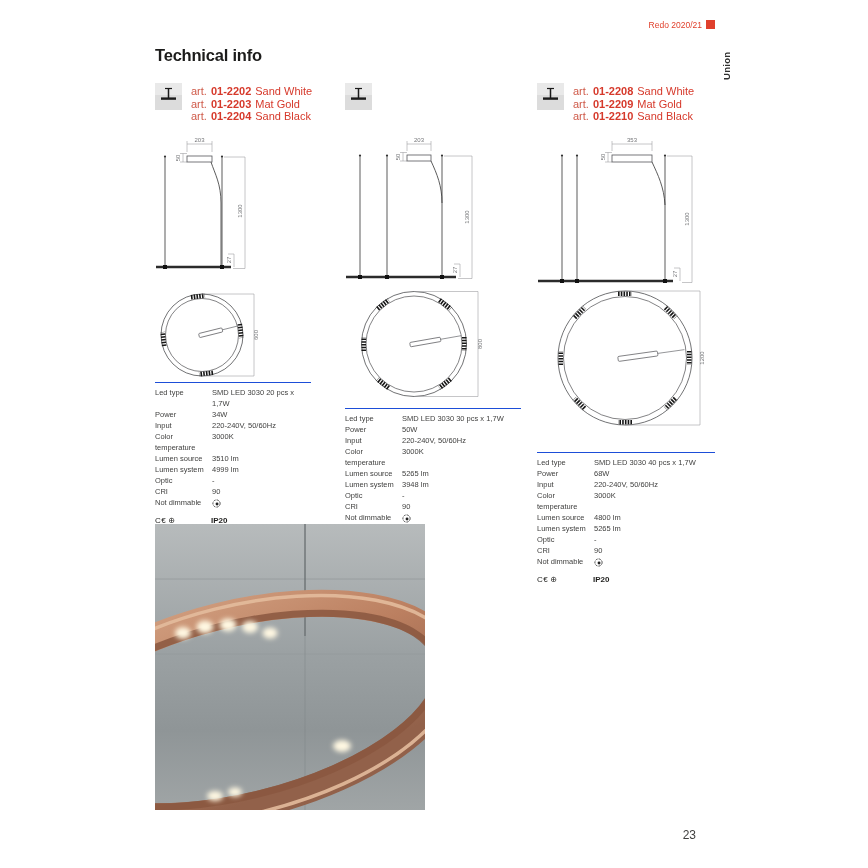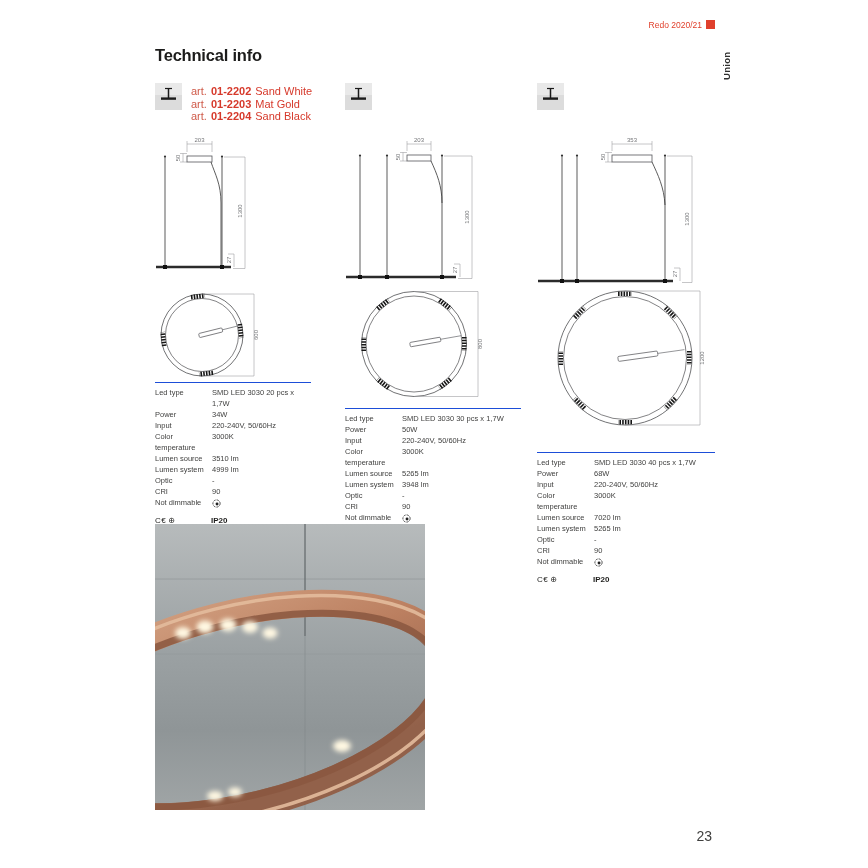--- a/index.html
+++ b/index.html
@@ -4,21 +4,21 @@
 <style>
   html,body{margin:0;padding:0;background:#ffffff;}
   body{width:868px;height:868px;position:relative;font-family:"Liberation Sans",sans-serif;color:#3c3c3b;overflow:hidden;}
   .abs{position:absolute;}
 
   
   .brand{position:absolute;top:20px;right:166px;font-size:8.5px;color:#e0402c;margin-left:40px;}
   .brand-square{position:absolute;left:706px;top:20px;width:9px;height:9px;background:#e0402c;}
   .union{position:absolute;left:721px;top:36px;height:44px;writing-mode:vertical-rl;transform:rotate(180deg);font-size:9.5px;font-weight:700;color:#2f2f2e;letter-spacing:.3px;}
   .page-title{position:absolute;left:155px;top:46px;font-size:16.5px;font-weight:700;color:#1c1c1b;letter-spacing:-.2px;}
-  .page-num{position:absolute;top:828px;right:156px;font-size:14px;color:#3f3f3e;}
+  .page-num{position:absolute;top:828px;right:172px;font-size:12px;color:#3f3f3e;}
 
   
   .variants{position:absolute;display:flex;gap:9px;}
   .mount-icon{width:27px;height:27px;flex:0 0 auto;}
   .variant-rows{padding-top:2px;}
   .variant-row{font-size:11px;line-height:12.5px;white-space:nowrap;}
   .v-prefix{color:#cf5a49;margin-right:4px;}
   .v-code{color:#d6392b;font-weight:700;margin-right:4px;}
   .v-finish{color:#d6392b;}
 
@@ -81,20 +81,25 @@
 
 <div class="variants" style="left:537px;top:83px;">
   <div class="mount-icon">
     <svg width="27" height="27" viewBox="0 0 27 27">
       <rect width="27" height="27" fill="#dcdcdc"></rect>
         <rect width="27" height="12" fill="#e9e9e9"></rect>
       <line x1="10" y1="5.5" x2="17" y2="5.5" stroke="#1a1a1a" stroke-width="1.2"></line>
       <line x1="13.5" y1="5.5" x2="13.5" y2="15" stroke="#1a1a1a" stroke-width="1.5"></line>
       <line x1="6" y1="15.6" x2="21" y2="15.6" stroke="#1a1a1a" stroke-width="2.4"></line>
     </svg>
+  </div>
+  <div class="variant-rows">
+    <div class="variant-row"><span class="v-prefix">art.</span><span class="v-code">01-2208</span><span class="v-finish">Sand White</span></div>
+    <div class="variant-row"><span class="v-prefix">art.</span><span class="v-code">01-2209</span><span class="v-finish">Mat Gold</span></div>
+    <div class="variant-row"><span class="v-prefix">art.</span><span class="v-code">01-2210</span><span class="v-finish">Sand Black</span></div>
   </div>
 </div>
 
 <svg class="abs" style="left:150px;top:131px;" width="150" height="148" viewBox="0 0 150 148">
   <line class="ext" x1="37" y1="10" x2="37" y2="21"></line>
     <line class="ext" x1="62" y1="10" x2="62" y2="21"></line>
   <line class="ext" x1="37" y1="13" x2="62" y2="13"></line>
   <text class="dt" x="49.5" y="10.5" text-anchor="middle">203</text>
   <line class="ext" x1="30" y1="22.5" x2="37" y2="22.5"></line>
     <line class="ext" x1="30" y1="31" x2="37" y2="31"></line>
@@ -377,21 +382,21 @@
   <div class="spec-row">
       <span class="spec-label">Input</span>
       <span class="spec-value">220-240V, 50/60Hz</span>
     </div>
   <div class="spec-row">
       <span class="spec-label">Color temperature</span>
       <span class="spec-value">3000K</span>
     </div>
   <div class="spec-row">
       <span class="spec-label">Lumen source</span>
-      <span class="spec-value">7020 lm</span>
+      <span class="spec-value">4800 lm</span>
     </div>
   <div class="spec-row">
       <span class="spec-label">Lumen system</span>
       <span class="spec-value">5265 lm</span>
     </div>
   <div class="spec-row">
       <span class="spec-label">Optic</span>
       <span class="spec-value">-</span>
     </div>
   <div class="spec-row">

